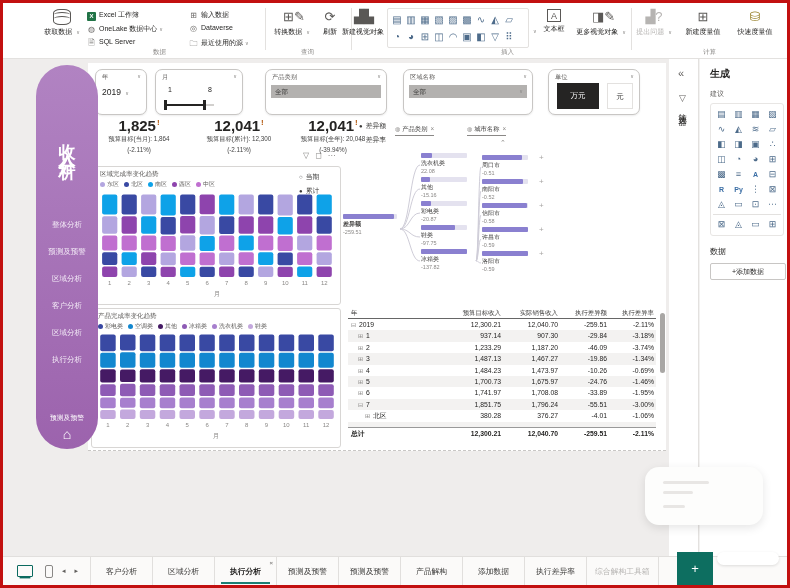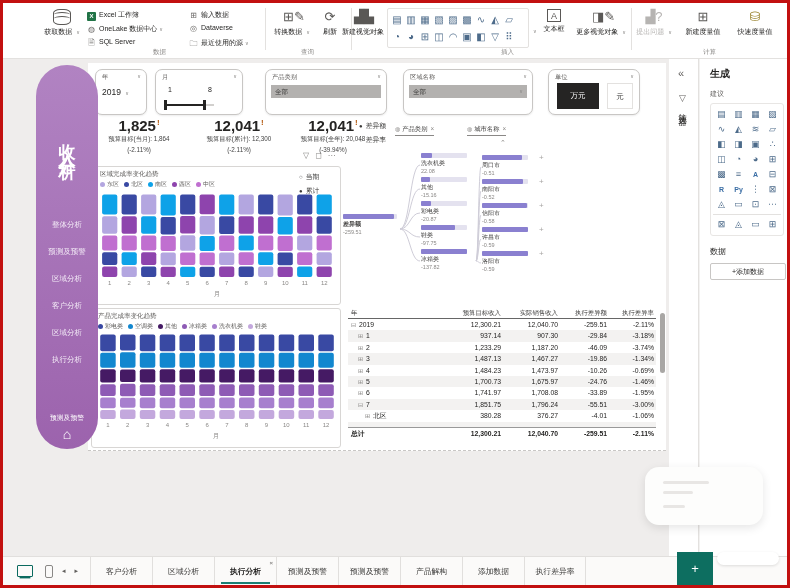--- a/index.html
+++ b/index.html
@@ -731,18 +731,21 @@
         </div>
         <div class="tab">
           <span>产品解构</span>
         </div>
         <div class="tab">
           <span>添加数据</span>
         </div>
         <div class="tab">
           <span>执行差异率</span>
         </div>
+        <div class="tab faded">
+          <span>综合解构工具箱</span>
+        </div>
       </div>
   </div>
   <button class="teal-btn">+</button>
   <div class="ghost-pill"></div>
 
 </div>
 
 </body></html>

